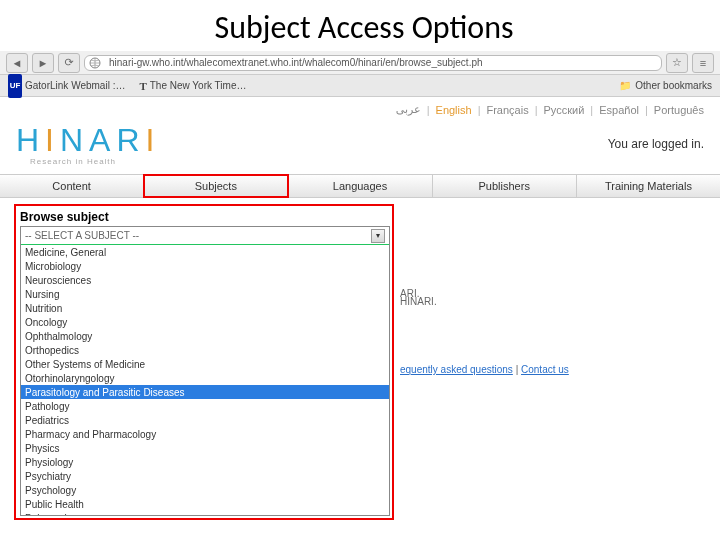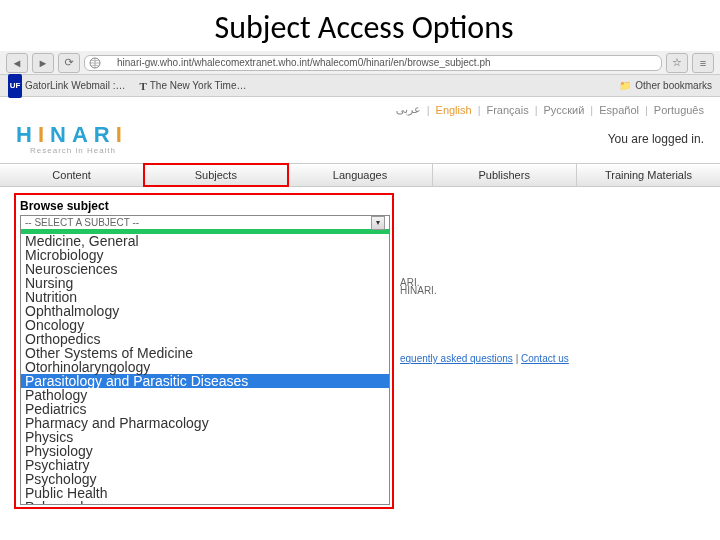--- a/index.html
+++ b/index.html
@@ -1,47 +1,47 @@
 <!DOCTYPE html>
 <html><head>
 <meta charset="utf-8">
 <style>
   * { margin: 0; padding: 0; box-sizing: border-box; }
   body { width: 720px; height: 540px; font-family: Arial, sans-serif; background: #fff; overflow: hidden; }
   .slide-title { text-align: center; font-size: 32px; font-weight: normal; padding: 8px 0 4px; font-family: Calibri, Arial, sans-serif; margin-left: 8px; }
   .browser-toolbar { display: flex; align-items: center; height: 24px; background: #f0f0f0; border-bottom: 1px solid #ccc; padding: 0 6px; gap: 4px; }
   .nav-btn { width: 22px; height: 20px; background: #e8e8e8; border: 1px solid #bbb; border-radius: 3px; display: flex; align-items: center; justify-content: center; font-size: 11px; color: #666; }
-  .addr-bar { flex: 1; height: 16px; background: #fff; border: 1px solid #bbb; border-radius: 6px; display: flex; align-items: center; padding: 0 4px; font-size: 10px; color: #555; gap: 16px; }
+  .addr-bar { flex: 1; height: 16px; background: #fff; border: 1px solid #bbb; border-radius: 6px; display: flex; align-items: center; padding: 0 4px; font-size: 10px; color: #555; gap: 8px; }
   .globe-icon { width: 12px; height: 12px; display: inline-block; }
   .bookmark-row { display: flex; align-items: center; height: 22px; background: #e9e9e9; border-bottom: 1px solid #ccc; padding: 0 8px; font-size: 10px; color: #444; gap: 14px; }
   .bm-item { display: flex; align-items: center; gap: 3px; }
   .uf-icon { width: 14px; height: 24px; background: #0021a5; color: #fff; font-size: 8px; font-weight: bold; display: flex; align-items: center; justify-content: center; border-radius: 2px; }
   .nyt-icon { font-family: 'Times New Roman', serif; font-weight: bold; font-size: 11px; }
   .spacer { flex: 1; }
   .lang-bar { display: flex; justify-content: flex-end; align-items: center; padding: 6px 16px 2px; font-size: 11px; gap: 6px; background: #fff; }
   .lang-item { color: #888; }
   .lang-item.active { color: #e59b30; font-weight: normal; }
   .lang-sep { color: #bbb; }
   .brand-row { display: flex; justify-content: space-between; align-items: center; padding: 4px 16px 8px; background: #fff; }
   .hinari-logo { display: flex; flex-direction: column; }
-  .hinari-text { font-size: 22px; letter-spacing: 6px; color: #2ba3d4; font-weight: 700; font-family: Arial, sans-serif; }
+  .hinari-text { font-size: 32px; letter-spacing: 6px; color: #2ba3d4; font-weight: 400; font-family: Arial, sans-serif; }
   .hinari-text .orange { color: #e59b30; }
   .hinari-sub { font-size: 8px; letter-spacing: 1px; color: #aaa; margin-top: -2px; margin-left: 14px; }
   .login-status { font-size: 12px; color: #333; margin-left: 39px; }
   .main-nav { display: flex; background: linear-gradient(#fefefe,#e4e4e4); border-top: 1px solid #ccc; border-bottom: 1px solid #ccc; height: 24px; }
   .nav-cell { flex: 1; text-align: center; font-size: 11px; color: #333; line-height: 22px; border-right: 1px solid #ccc; cursor: pointer; }
   .nav-cell:last-child { border-right: none; }
   .nav-cell.highlighted { outline: 2px solid #e00; outline-offset: -1px; }
   .content-area { position: relative; padding: 10px 14px; }
   .browse-box { position: absolute; left: 14px; top: 6px; width: 380px; border: 2px solid #e00; background: #fff; padding: 4px 4px 2px; }
   .browse-title { font-weight: bold; font-size: 12px; margin-bottom: 2px; }
   .dropdown { position: relative; width: 370px; border: 1px solid #888; background: #fff; }
-  .dd-selected { height: 18px; font-size: 10px; padding: 2px 4px; color: #666; display: flex; align-items: center; justify-content: space-between; border-bottom: 5px solid #22c55e; }
+  .dd-selected { height: 18px; font-size: 10px; padding: 2px 4px; color: #666; display: flex; align-items: center; justify-content: space-between; border-bottom: 1px solid #22c55e; }
   .dd-arrow { width: 14px; height: 14px; background: linear-gradient(#f4f4f4,#d8d8d8); border: 1px solid #999; display: flex; align-items: center; justify-content: center; font-size: 8px; color: #333; }
-  .dd-list { max-height: 270px; overflow-y: auto; font-size: 14px; }
+  .dd-list { max-height: 270px; overflow-y: auto; font-size: 10px; }
   .dd-list::-webkit-scrollbar { width: 14px; }
   .dd-list::-webkit-scrollbar-track { background: #eee; border-left: 1px solid #ccc; }
   .dd-list::-webkit-scrollbar-thumb { background: #c8c8c8; border: 1px solid #999; }
   .dd-item { padding: 1px 4px; color: #333; display: flex; align-items: center; height: 14px; cursor: pointer; }
   .dd-item.sel { background: #2b7de0; color: #fff; }
   .bg-text { position: absolute; font-size: 10px; color: #666; }
   .bg-links a { color: #2a6fc9; text-decoration: underline; }
 </style>
 </head>
 <body>
@@ -124,22 +124,22 @@
       <div class="dd-selected">
         <span>-- SELECT A SUBJECT --</span>
         <span class="dd-arrow">▾</span>
       </div>
       <div class="dd-list" id="dd-list">
           <div class="dd-item">Medicine, General</div>
           <div class="dd-item">Microbiology</div>
           <div class="dd-item">Neurosciences</div>
           <div class="dd-item">Nursing</div>
           <div class="dd-item">Nutrition</div>
+          <div class="dd-item">Oncology</div>
           <div class="dd-item">Ophthalmology</div>
-          <div class="dd-item">Oncology</div>
           <div class="dd-item">Orthopedics</div>
           <div class="dd-item">Other Systems of Medicine</div>
           <div class="dd-item">Otorhinolaryngology</div>
           <div class="dd-item sel">Parasitology and Parasitic Diseases</div>
           <div class="dd-item">Pathology</div>
           <div class="dd-item">Pediatrics</div>
           <div class="dd-item">Pharmacy and Pharmacology</div>
           <div class="dd-item">Physics</div>
           <div class="dd-item">Physiology</div>
           <div class="dd-item">Psychiatry</div>

